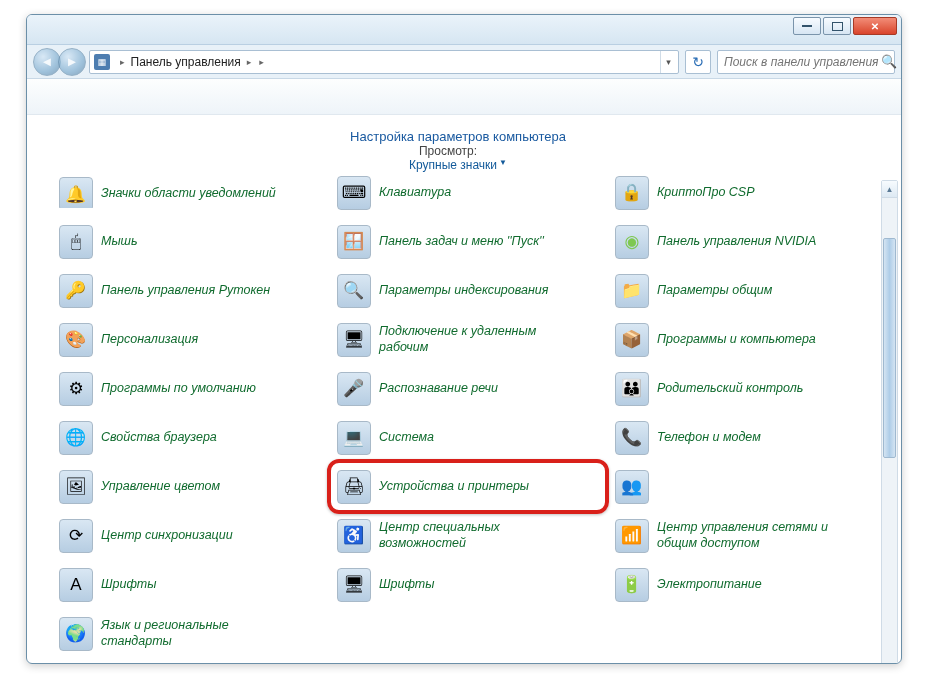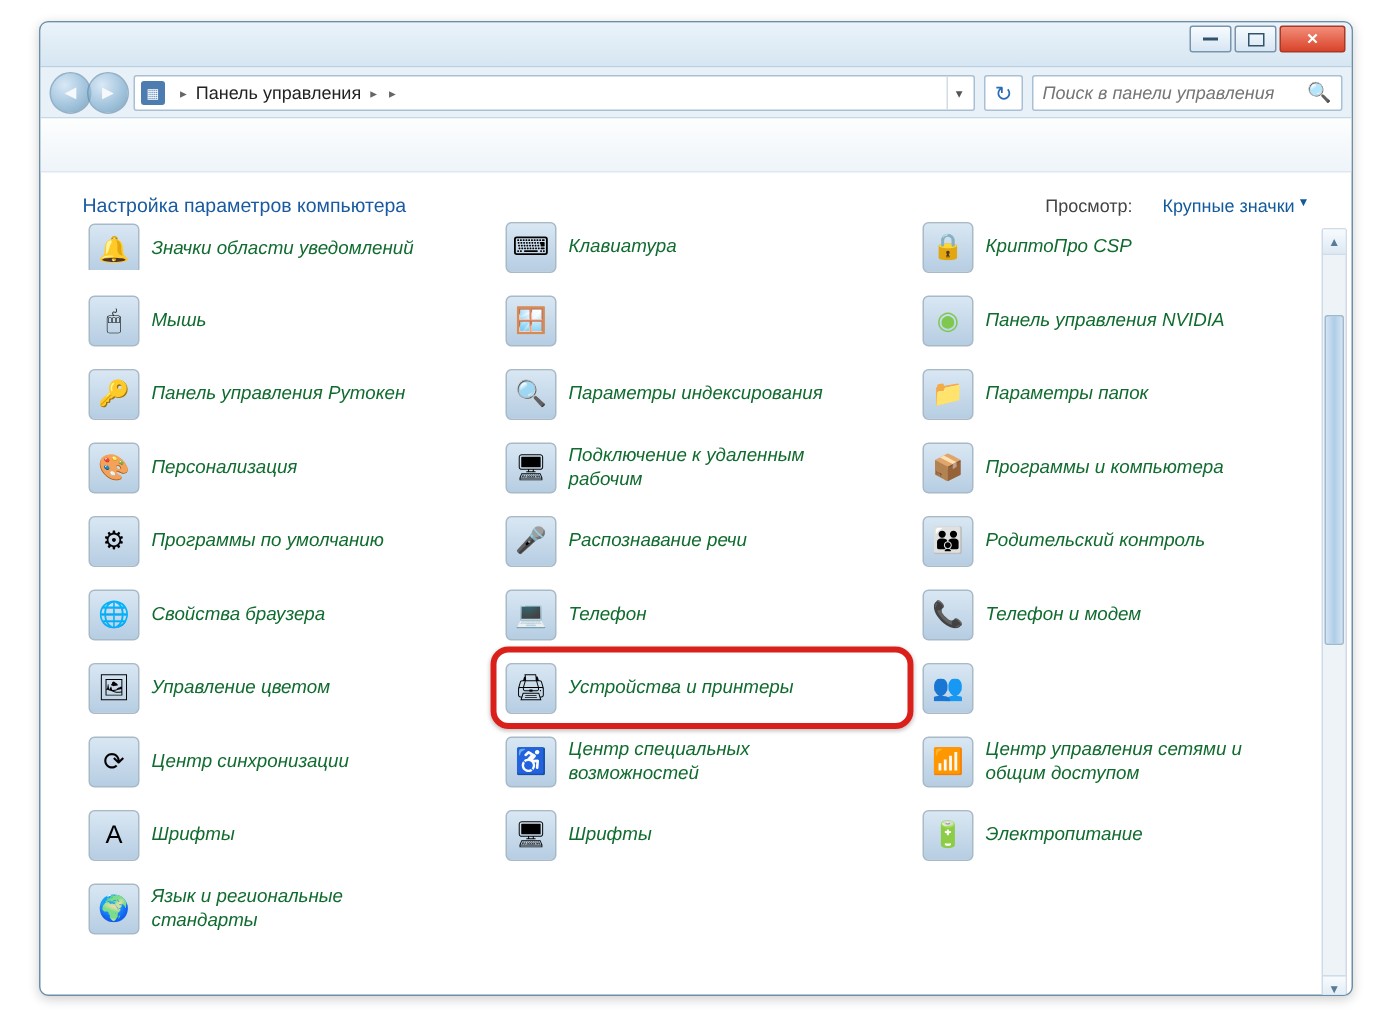--- a/index.html
+++ b/index.html
@@ -74,35 +74,36 @@
   .crumb { color:#222; padding:0 2px; cursor:pointer; white-space:nowrap;}
   .crumb-sep { color:#666; padding:0 4px; font-size:9px;}
   .addr-spacer{flex:1;}
   .addr-drop { width:16px; text-align:center; color:#555; font-size:9px; cursor:pointer; border-left:1px solid #d0dce7; height:100%; display:flex;align-items:center;justify-content:center;}
   .refresh {
     width:26px; height:24px; border:1px solid #a9bfd3; background:#fff;
     display:flex;align-items:center;justify-content:center;
     color:#2a6db5; font-size:14px; cursor:pointer; border-radius:2px;
   }
   .searchbox {
-    width:207px; height:24px; border:1px solid #a9bfd3; background:#fff;
+    width:178px; height:24px; border:1px solid #a9bfd3; background:#fff;
     display:flex; align-items:center; padding:0 6px; border-radius:2px;
     color:#888; font-style:italic;
   }
   .searchbox input { border:none; outline:none; flex:1; font-style:italic; color:#888; font-size:12px;}
   .searchbox .mag { color:#3a6ea5; font-size:13px; font-style:normal;}
 
   .toolbar {
     height:36px; border-bottom:1px solid #e0e8ef;
     background:linear-gradient(#fdfefe,#eef4f9);
   }
 
   .heading-row {
     display:flex; align-items:center;
-    padding: 14px 28px 4px 28px;
+    padding: 14px 40px 4px 28px;
+    flex-direction: column;
   }
   .heading-row h1 {
     font-size:13px; font-weight:400; color:#1a5aa0; flex:1;
   }
   .view-label { color:#444; margin-right:20px;}
   .view-select { color:#135a9a; cursor:pointer; display:flex; align-items:flex-start; gap:2px;}
   .view-select .dd { font-size:8px; color:#135a9a;}
 
   .content {
     position:relative;
@@ -221,36 +222,37 @@
         <div class="item">
           <div class="icon ic-3">🔒</div>
           <div class="label">КриптоПро CSP</div>
         </div>
         <div class="item">
           <div class="icon ">🖱</div>
           <div class="label">Мышь</div>
         </div>
         <div class="item">
           <div class="icon ic-6">🪟</div>
+          <div class="label">Панель задач и меню ''Пуск''</div>
         </div>
         <div class="item">
           <div class="icon ic-7">◉</div>
           <div class="label">Панель управления NVIDIA</div>
         </div>
         <div class="item">
           <div class="icon ic-5">🔑</div>
           <div class="label">Панель управления Рутокен</div>
         </div>
         <div class="item">
           <div class="icon ">🔍</div>
           <div class="label">Параметры индексирования</div>
         </div>
         <div class="item">
           <div class="icon ic-3">📁</div>
-          <div class="label">Параметры папок</div>
+          <div class="label">Параметры общим</div>
         </div>
         <div class="item">
           <div class="icon ic-6">🎨</div>
           <div class="label">Персонализация</div>
         </div>
         <div class="item">
           <div class="icon ic-6">🖥</div>
           <div class="label">Подключение к удаленным рабочим</div>
         </div>
         <div class="item">
@@ -268,21 +270,21 @@
         <div class="item">
           <div class="icon ic-3">👪</div>
           <div class="label">Родительский контроль</div>
         </div>
         <div class="item">
           <div class="icon ic-4">🌐</div>
           <div class="label">Свойства браузера</div>
         </div>
         <div class="item">
           <div class="icon ic-6">💻</div>
-          <div class="label">Телефон</div>
+          <div class="label">Система</div>
         </div>
         <div class="item">
           <div class="icon ic-6">📞</div>
           <div class="label">Телефон и модем</div>
         </div>
         <div class="item">
           <div class="icon ic-6">🖼</div>
           <div class="label">Управление цветом</div>
         </div>
         <div class="item highlight">

